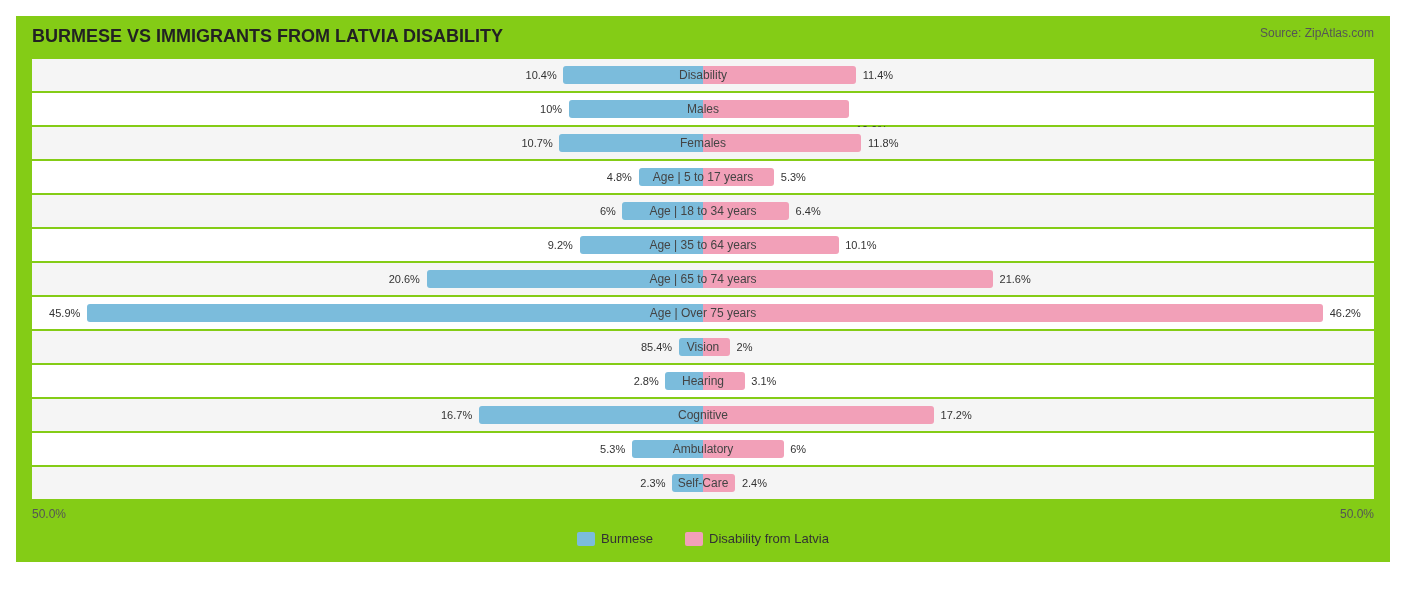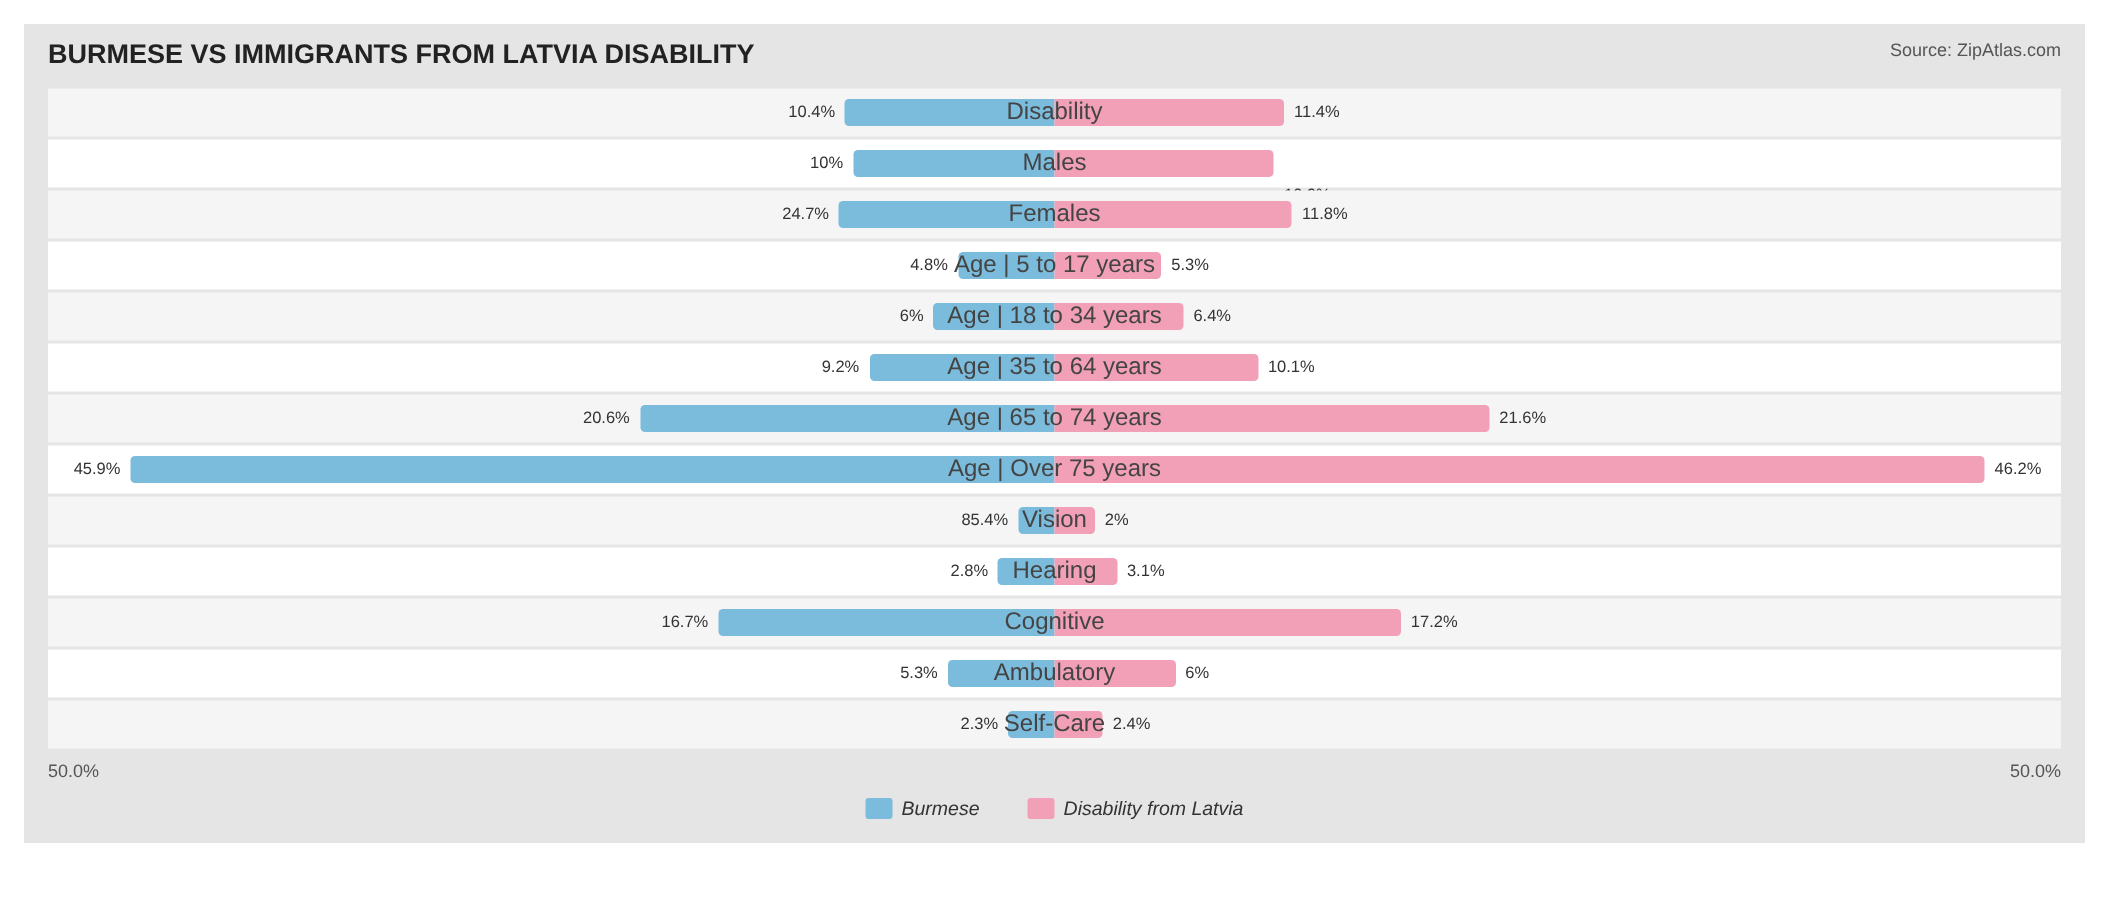--- a/index.html
+++ b/index.html
@@ -5,21 +5,21 @@
     * { box-sizing: border-box; margin: 0; padding: 0; }
     body {
       font-family: Arial, sans-serif;
       background: #fff;
       width: 1406px;
       min-height: 612px;
       padding: 16px;
     }
     .chart-container {
       width: 100%;
-      background: #e5e5e5;
+      background: #84cc16;
       padding: 10px 16px 16px 16px;
     }
     .chart-header {
       display: flex;
       justify-content: space-between;
       align-items: flex-start;
       margin-bottom: 12px;
     }
     .chart-title {
       font-size: 18px;
@@ -47,21 +47,21 @@
     }
     .bar-row:nth-child(even) {
       background: #ffffff;
     }
     .bar-center {
       position: absolute;
       left: 50%;
       top: 50%;
       transform: translateX(-50%) translateY(-50%);
       white-space: nowrap;
-      font-size: 16px;
+      font-size: 12px;
       color: #444;
       z-index: 10;
       pointer-events: none;
     }
     
     .bar-left {
       position: absolute;
       right: 50%;
       top: 50%;
       transform: translateY(-50%);
@@ -107,21 +107,20 @@
       justify-content: center;
       gap: 32px;
       margin-top: 6px;
       font-size: 13px;
       color: #333;
     }
     .legend-item {
       display: flex;
       align-items: center;
       gap: 6px;
-      font-style: italic;
     }
     .legend-box {
       width: 18px;
       height: 14px;
       border-radius: 2px;
     }
   </style>
 </head>
 <body>
 
@@ -142,21 +141,21 @@
         <div class="bar-left" style="width: 10%;"></div>
         <div class="bar-right" style="width: 10.9%;"></div>
         <div class="bar-center">Males</div>
         <div class="val-left" style="right: 60.5%;">10%</div>
         <div class="val-right" style="left: 61.4%; margin-top: 21px;">10.9%</div>
       </div>
       <div class="bar-row">
         <div class="bar-left" style="width: 10.7%;"></div>
         <div class="bar-right" style="width: 11.8%;"></div>
         <div class="bar-center">Females</div>
-        <div class="val-left" style="right: 61.2%;">24.7%</div>
+        <div class="val-left" style="right: 61.2%;">10.7%</div>
         <div class="val-right" style="left: 62.3%;">11.8%</div>
       </div>
       <div class="bar-row">
         <div class="bar-left" style="width: 4.8%;"></div>
         <div class="bar-right" style="width: 5.3%;"></div>
         <div class="bar-center">Age | 5 to 17 years</div>
         <div class="val-left" style="right: 55.3%;">4.8%</div>
         <div class="val-right" style="left: 55.8%;">5.3%</div>
       </div>
       <div class="bar-row">

